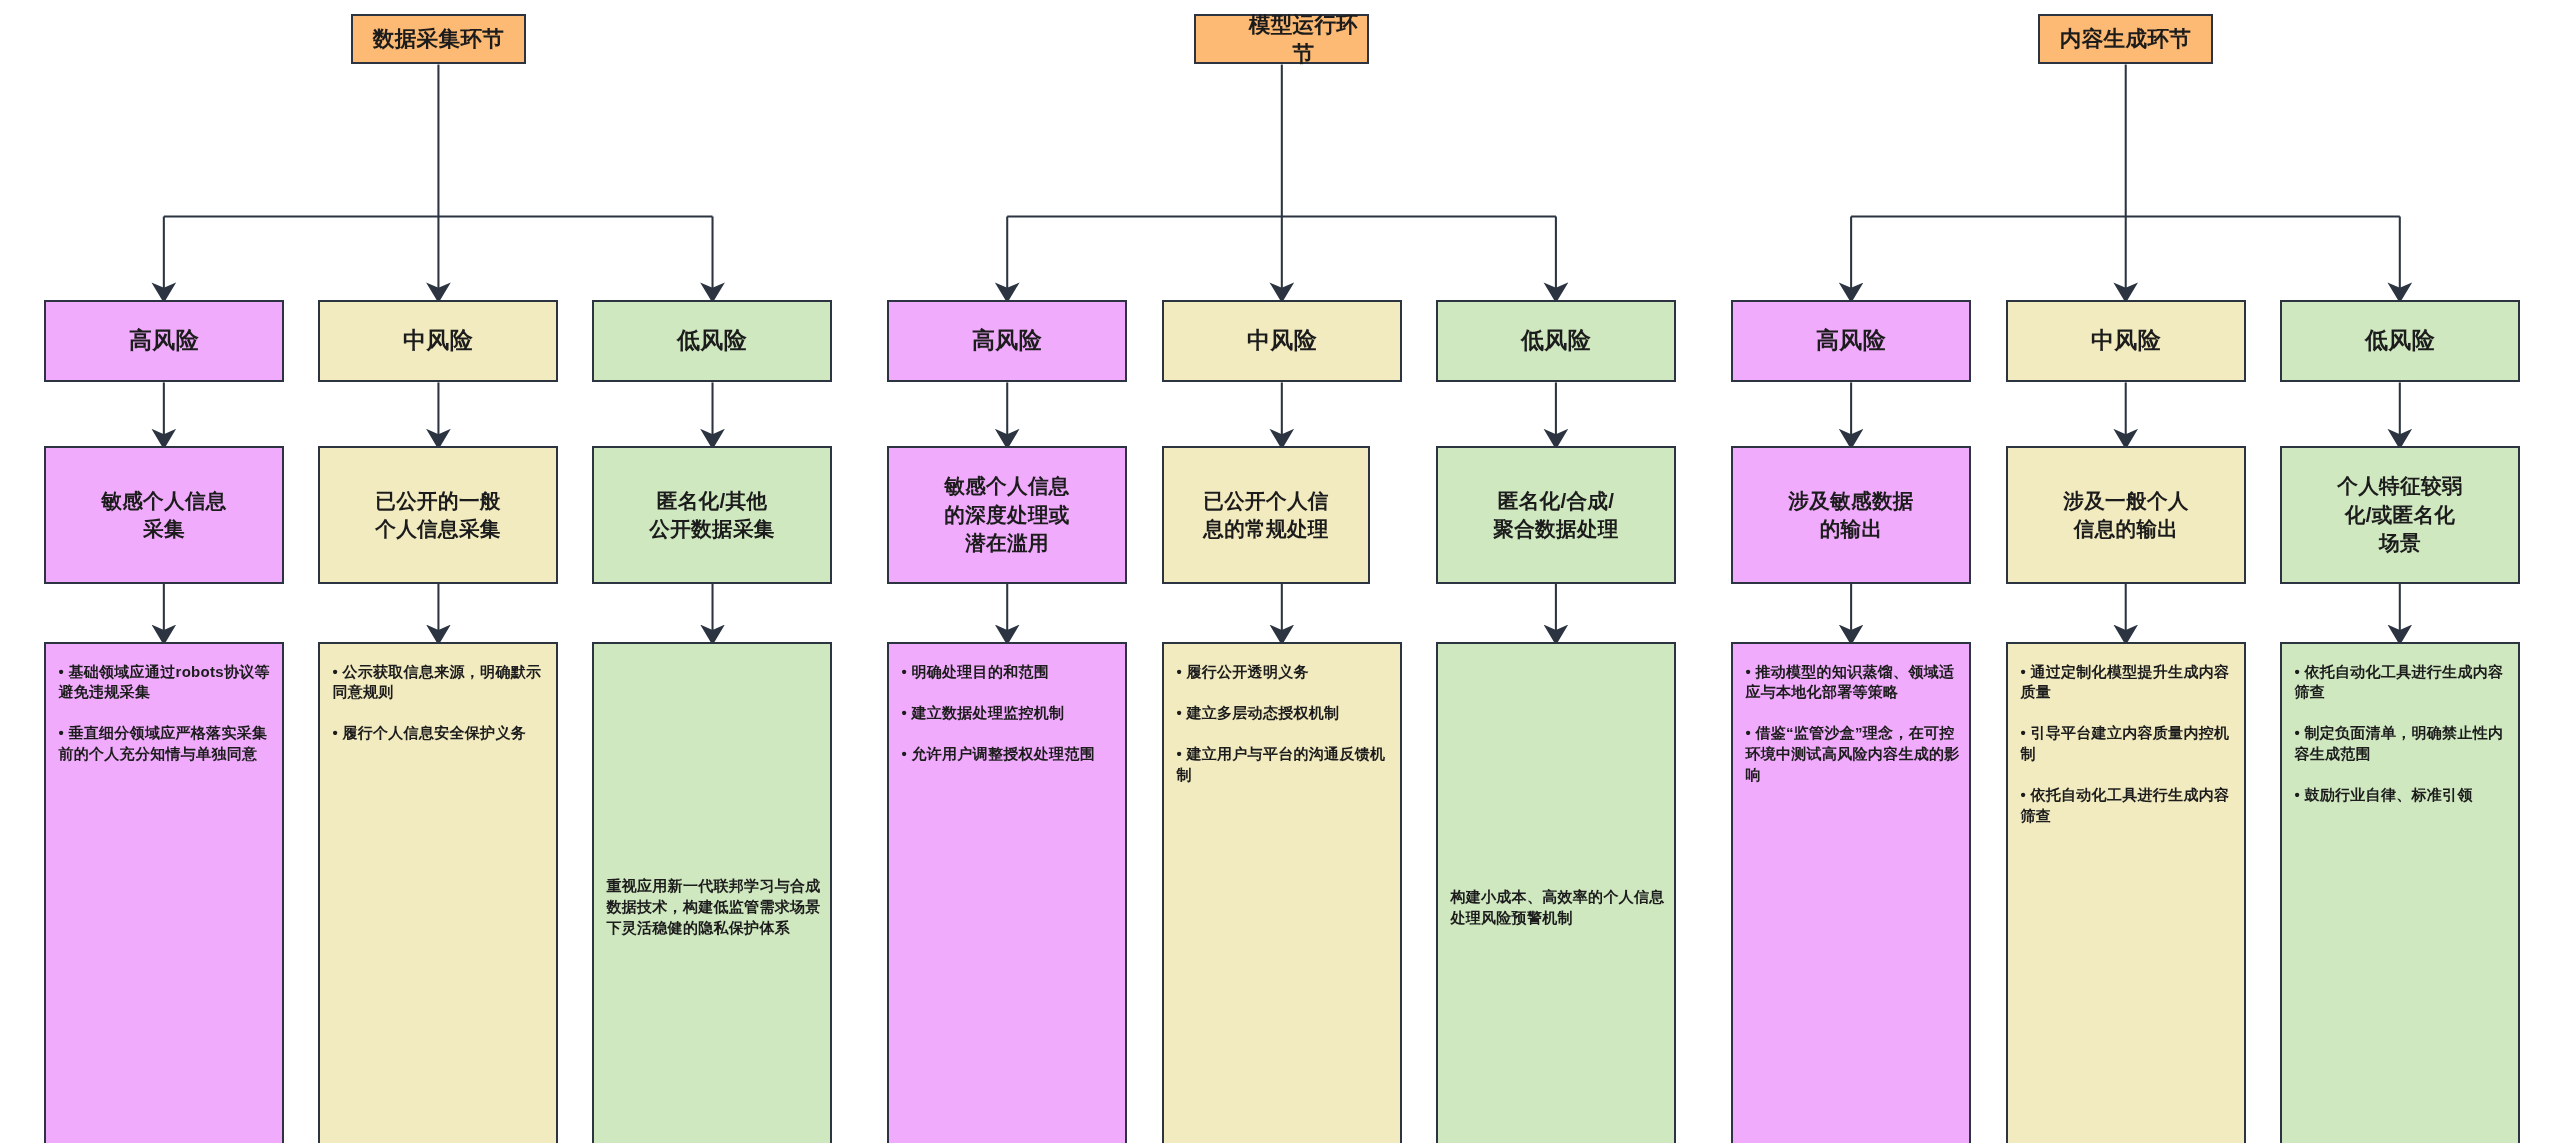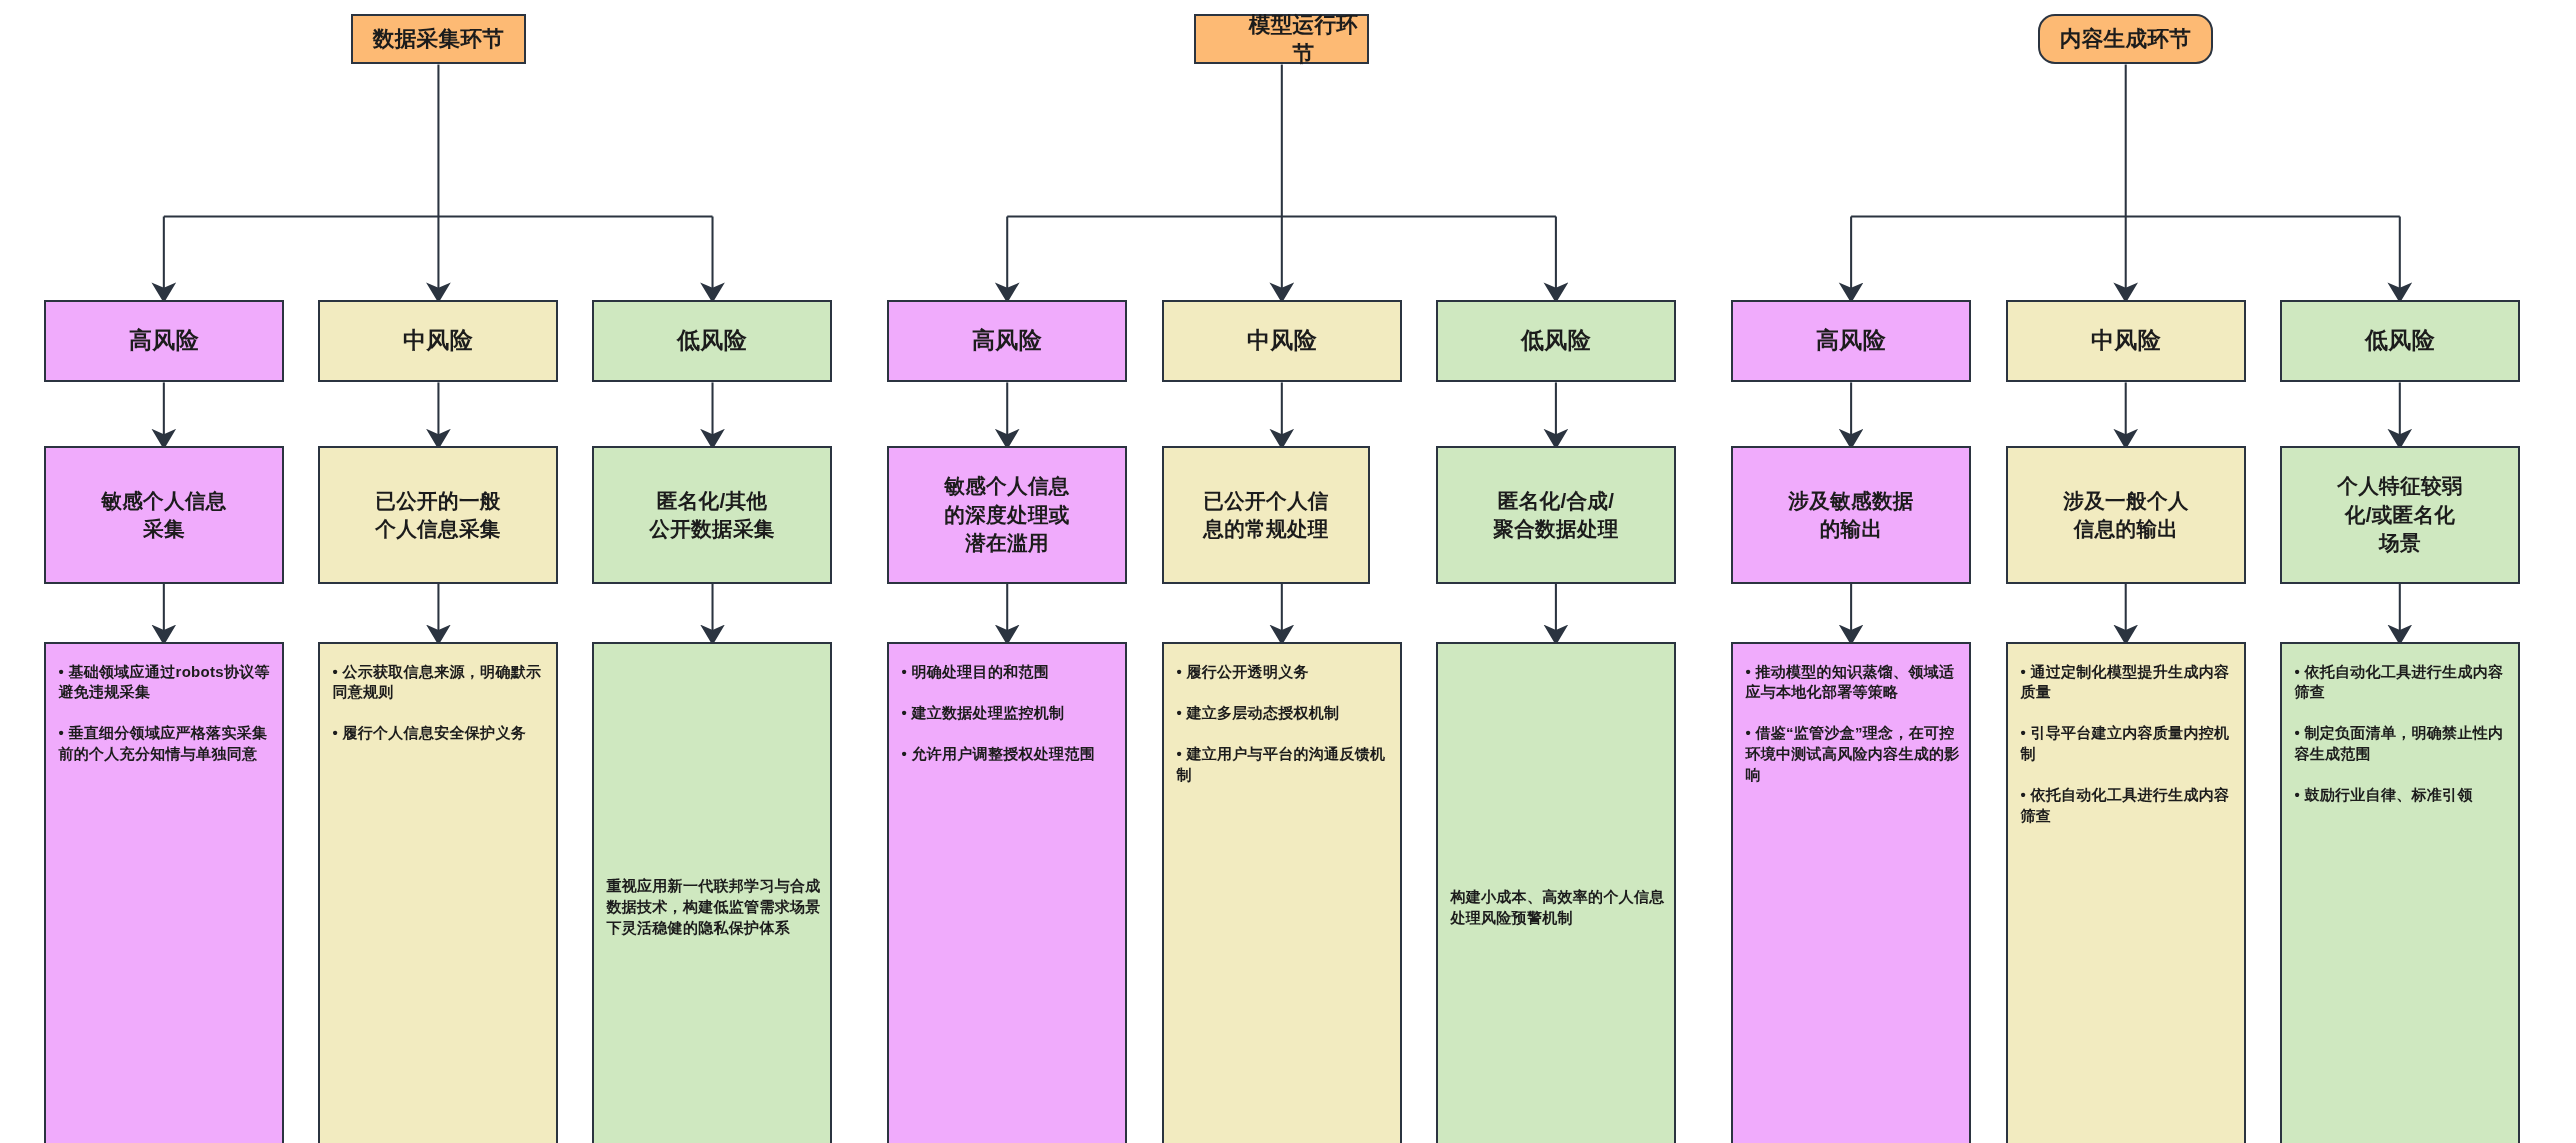--- a/index.html
+++ b/index.html
@@ -196,21 +196,21 @@
       </div>
       <div class="node scenario pal-low" style="left: 1436px; top: 446px; width: 240px;">
         <span class="txt">匿名化/合成/
 聚合数据处理</span>
       </div>
       <div class="node measures pal-low plain" style="left: 1436px; top: 642px; width: 240px; align-items: center;">
         <div class="bullets">
           <div class="b">构建小成本、高效率的个人信息处理风险预警机制</div>
         </div>
       </div>
-      <div class="node stage" style="left: 2038px; top: 14.4px; width: 175px; border-radius: 17px;">
+      <div class="node stage" style="left: 2038px; top: 14.4px; width: 175px;">
         <span class="txt">内容生成环节</span>
       </div>
       <div class="node risk pal-high" style="left: 1731px; top: 300px; width: 240px;">
         <span class="txt">高风险</span>
       </div>
       <div class="node scenario pal-high" style="left: 1731px; top: 446px; width: 240px;">
         <span class="txt">涉及敏感数据
 的输出</span>
       </div>
       <div class="node measures pal-high" style="left: 1731px; top: 642px; width: 240px; align-items: flex-start;">

